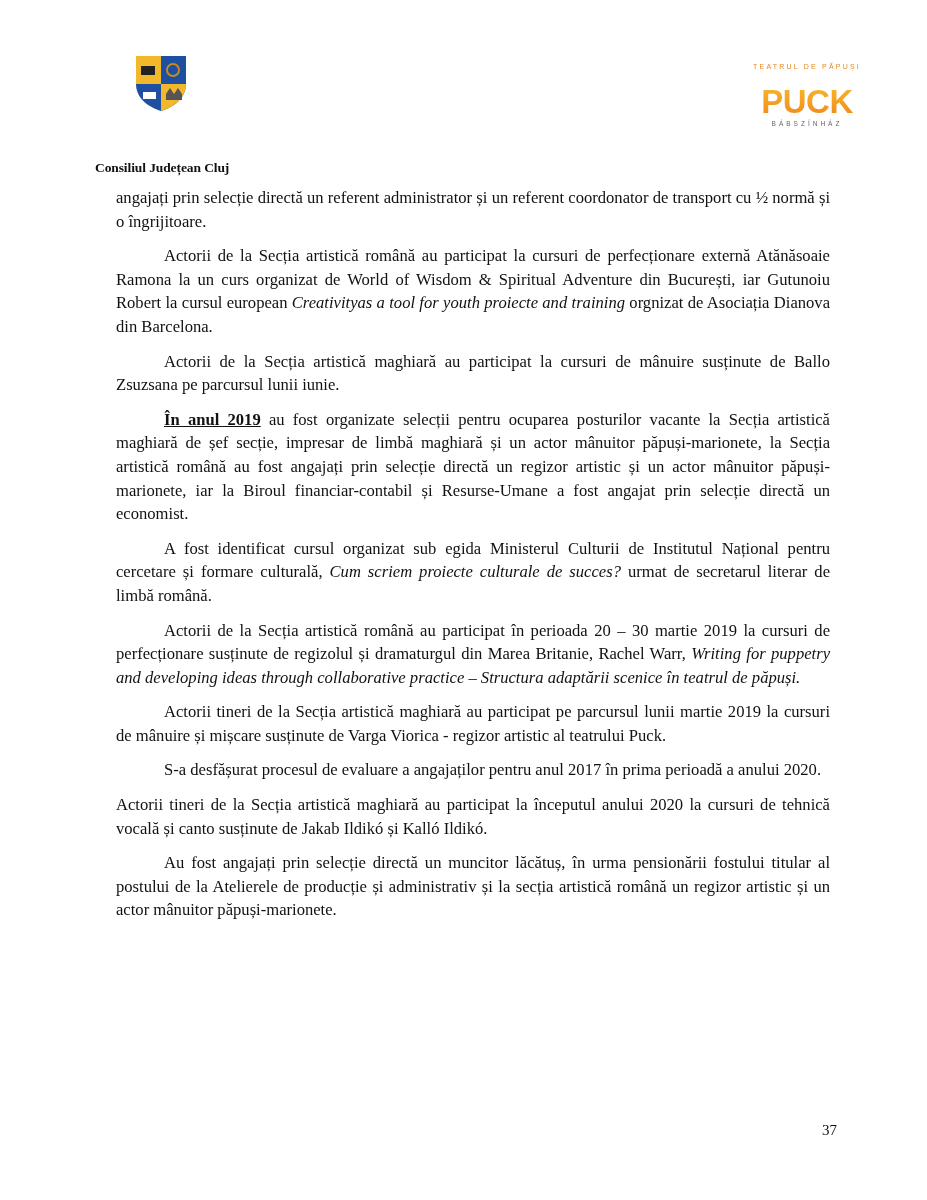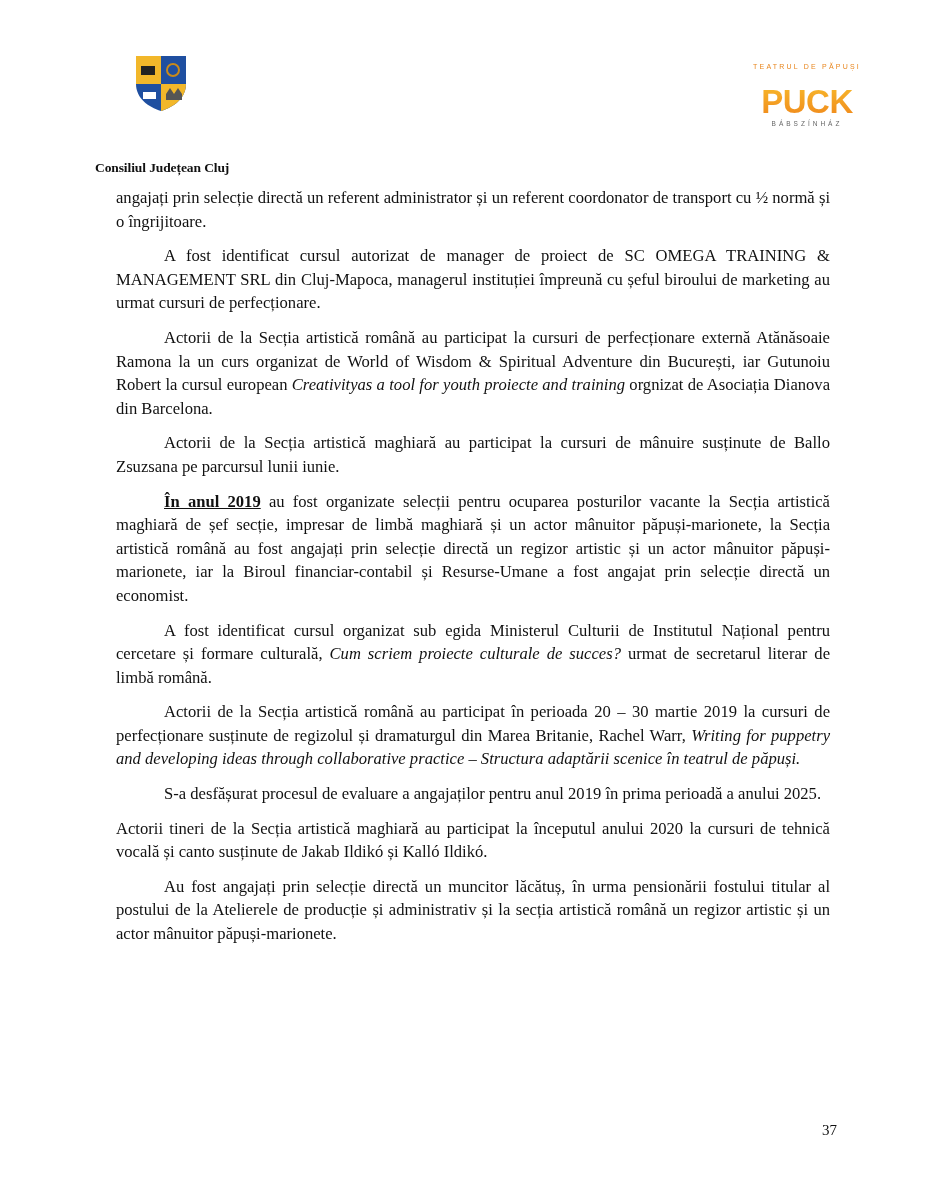--- a/index.html
+++ b/index.html
@@ -42,24 +42,24 @@
 </div>
 
 <div class="header-right">
   <div class="puck-top">TEATRUL DE PĂPUȘI</div>
   <div class="puck-word">PUCK</div>
   <div class="puck-bottom">BÁBSZÍNHÁZ</div>
 </div>
 
 <div class="body-text" id="body-text">
     <p><span>angajați prin selecție directă un referent administrator și un referent coordonator de transport cu ½ normă și o îngrijitoare.</span></p>
-    <p class="indent"><span>A fost identificat cursul autorizat de manager de proiect de SC OMEGA TRAINING &amp; MANAGEMENT SRL din Cluj-Mapoca, managerul instituției împreună cu șeful biroului de marketing au urmat cursuri de perfecționare.</span></p>
     <p class="indent"><span>Actorii de la Secția artistică română au participat la cursuri de perfecționare externă Atănăsoaie Ramona la un curs organizat de World of Wisdom &amp; Spiritual Adventure din București, iar Gutunoiu Robert la cursul european </span><span class="emph">Creativityas a tool for youth proiecte and training</span><span> orgnizat de Asociația Dianova din Barcelona.</span></p>
     <p class="indent"><span>Actorii de la Secția artistică maghiară au participat la cursuri de mânuire susținute de Ballo Zsuzsana pe parcursul lunii iunie.</span></p>
     <p class="indent"><span class="strong-u">În anul 2019</span><span> au fost organizate selecții pentru ocuparea posturilor vacante la Secția artistică maghiară de șef secție, impresar de limbă maghiară și un actor mânuitor păpuși-marionete, la Secția artistică română au fost angajați prin selecție directă un regizor artistic și un actor mânuitor păpuși-marionete, iar la Biroul financiar-contabil și Resurse-Umane a fost angajat prin selecție directă un economist.</span></p>
     <p class="indent"><span>A fost identificat cursul organizat sub egida Ministerul Culturii de Institutul Național pentru cercetare și formare culturală, </span><span class="emph">Cum scriem proiecte culturale de succes?</span><span> urmat de secretarul literar de limbă română.</span></p>
     <p class="indent"><span>Actorii de la Secția artistică română au participat în perioada 20 – 30 martie 2019 la cursuri de perfecționare susținute de regizolul și dramaturgul din Marea Britanie, Rachel Warr, </span><span class="emph">Writing for puppetry and developing ideas through collaborative practice – Structura adaptării scenice în teatrul de păpuși.</span></p>
-    <p class="indent"><span>S-a desfășurat procesul de evaluare a angajaților pentru anul 2019 în prima perioadă a anului 2025.</span></p>
+    <p class="indent"><span>Actorii tineri de la Secția artistică maghiară au participat pe parcursul lunii martie 2019 la cursuri de mânuire și mișcare susținute de Varga Viorica - regizor artistic al teatrului Puck.</span></p>
+    <p class="indent"><span>S-a desfășurat procesul de evaluare a angajaților pentru anul 2017 în prima perioadă a anului 2020.</span></p>
     <p><span>Actorii tineri de la Secția artistică maghiară au participat la începutul anului 2020 la cursuri de tehnică vocală și canto susținute de Jakab Ildikó și Kalló Ildikó.</span></p>
     <p class="indent"><span>Au fost angajați prin selecție directă un muncitor lăcătuș, în urma pensionării fostului titular al postului de la Atelierele de producție și administrativ și la secția artistică română un regizor artistic și un actor mânuitor păpuși-marionete.</span></p>
   </div>
 
 <div class="page-number">37</div>
 
 </body></html>

